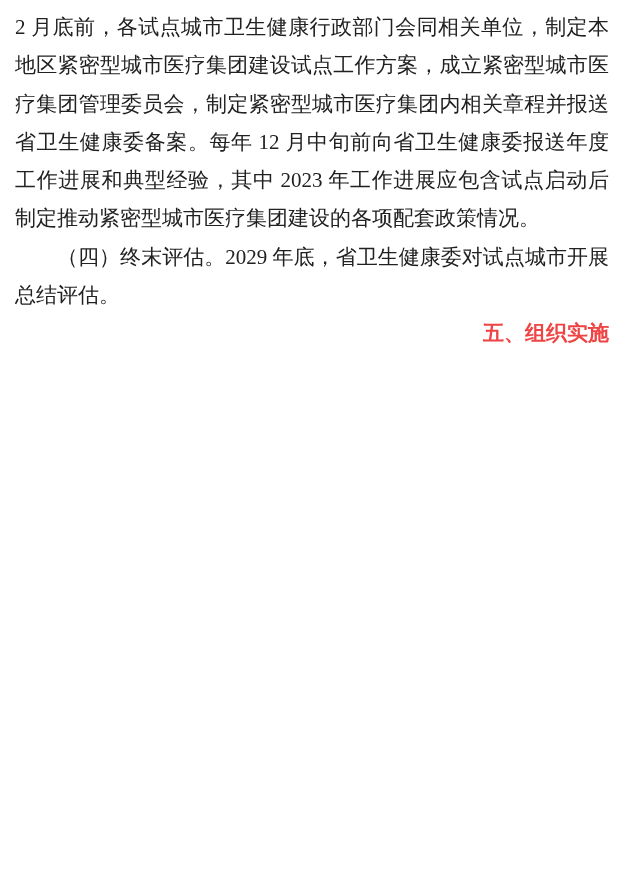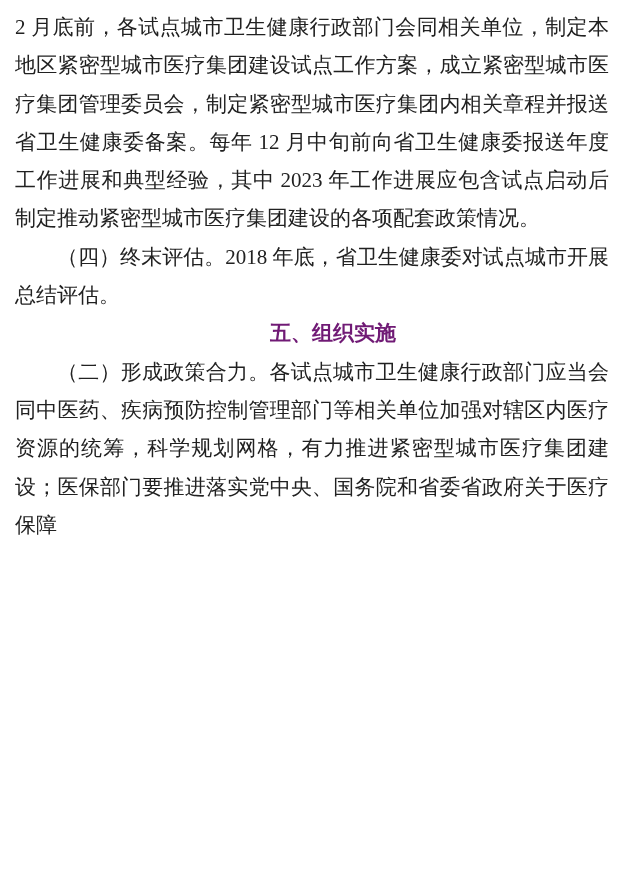--- a/index.html
+++ b/index.html
@@ -37,37 +37,36 @@
   }
   .indent {
     text-indent: 2em;
   }
   .heading {
     margin: 0;
     padding: 0;
     text-indent: 2em;
     font-weight: bold;
     font-family: "Liberation Sans", "DejaVu Sans", sans-serif;
-    color: #701a75;
-    text-align: center;
+    color: #ef4444;
+    text-align: right;
   }
   .footer {
     position: absolute;
     left: 38px;
     top: 892px;
     font-size: 18px;
     line-height: 28px;
     color: #2a2a2a;
     letter-spacing: 1px;
   }
 </style>
 </head>
 <body>
 
 <div class="page">
   <div class="content">
     <p class="para">2 月底前，各试点城市卫生健康行政部门会同相关单位，制定本地区紧密型城市医疗集团建设试点工作方案，成立紧密型城市医疗集团管理委员会，制定紧密型城市医疗集团内相关章程并报送省卫生健康委备案。每年 12 月中旬前向省卫生健康委报送年度工作进展和典型经验，其中 2023 年工作进展应包含试点启动后制定推动紧密型城市医疗集团建设的各项配套政策情况。</p>
-    <p class="para indent">（四）终末评估。2018 年底，省卫生健康委对试点城市开展总结评估。</p>
+    <p class="para indent">（四）终末评估。2029 年底，省卫生健康委对试点城市开展总结评估。</p>
     <p class="heading">五、组织实施</p>
-    <p class="para indent">（二）形成政策合力。各试点城市卫生健康行政部门应当会同中医药、疾病预防控制管理部门等相关单位加强对辖区内医疗资源的统筹，科学规划网格，有力推进紧密型城市医疗集团建设；医保部门要推进落实党中央、国务院和省委省政府关于医疗保障</p>
   </div>
   <div class="footer">— 12 —</div>
 </div>
 
 </body></html>

